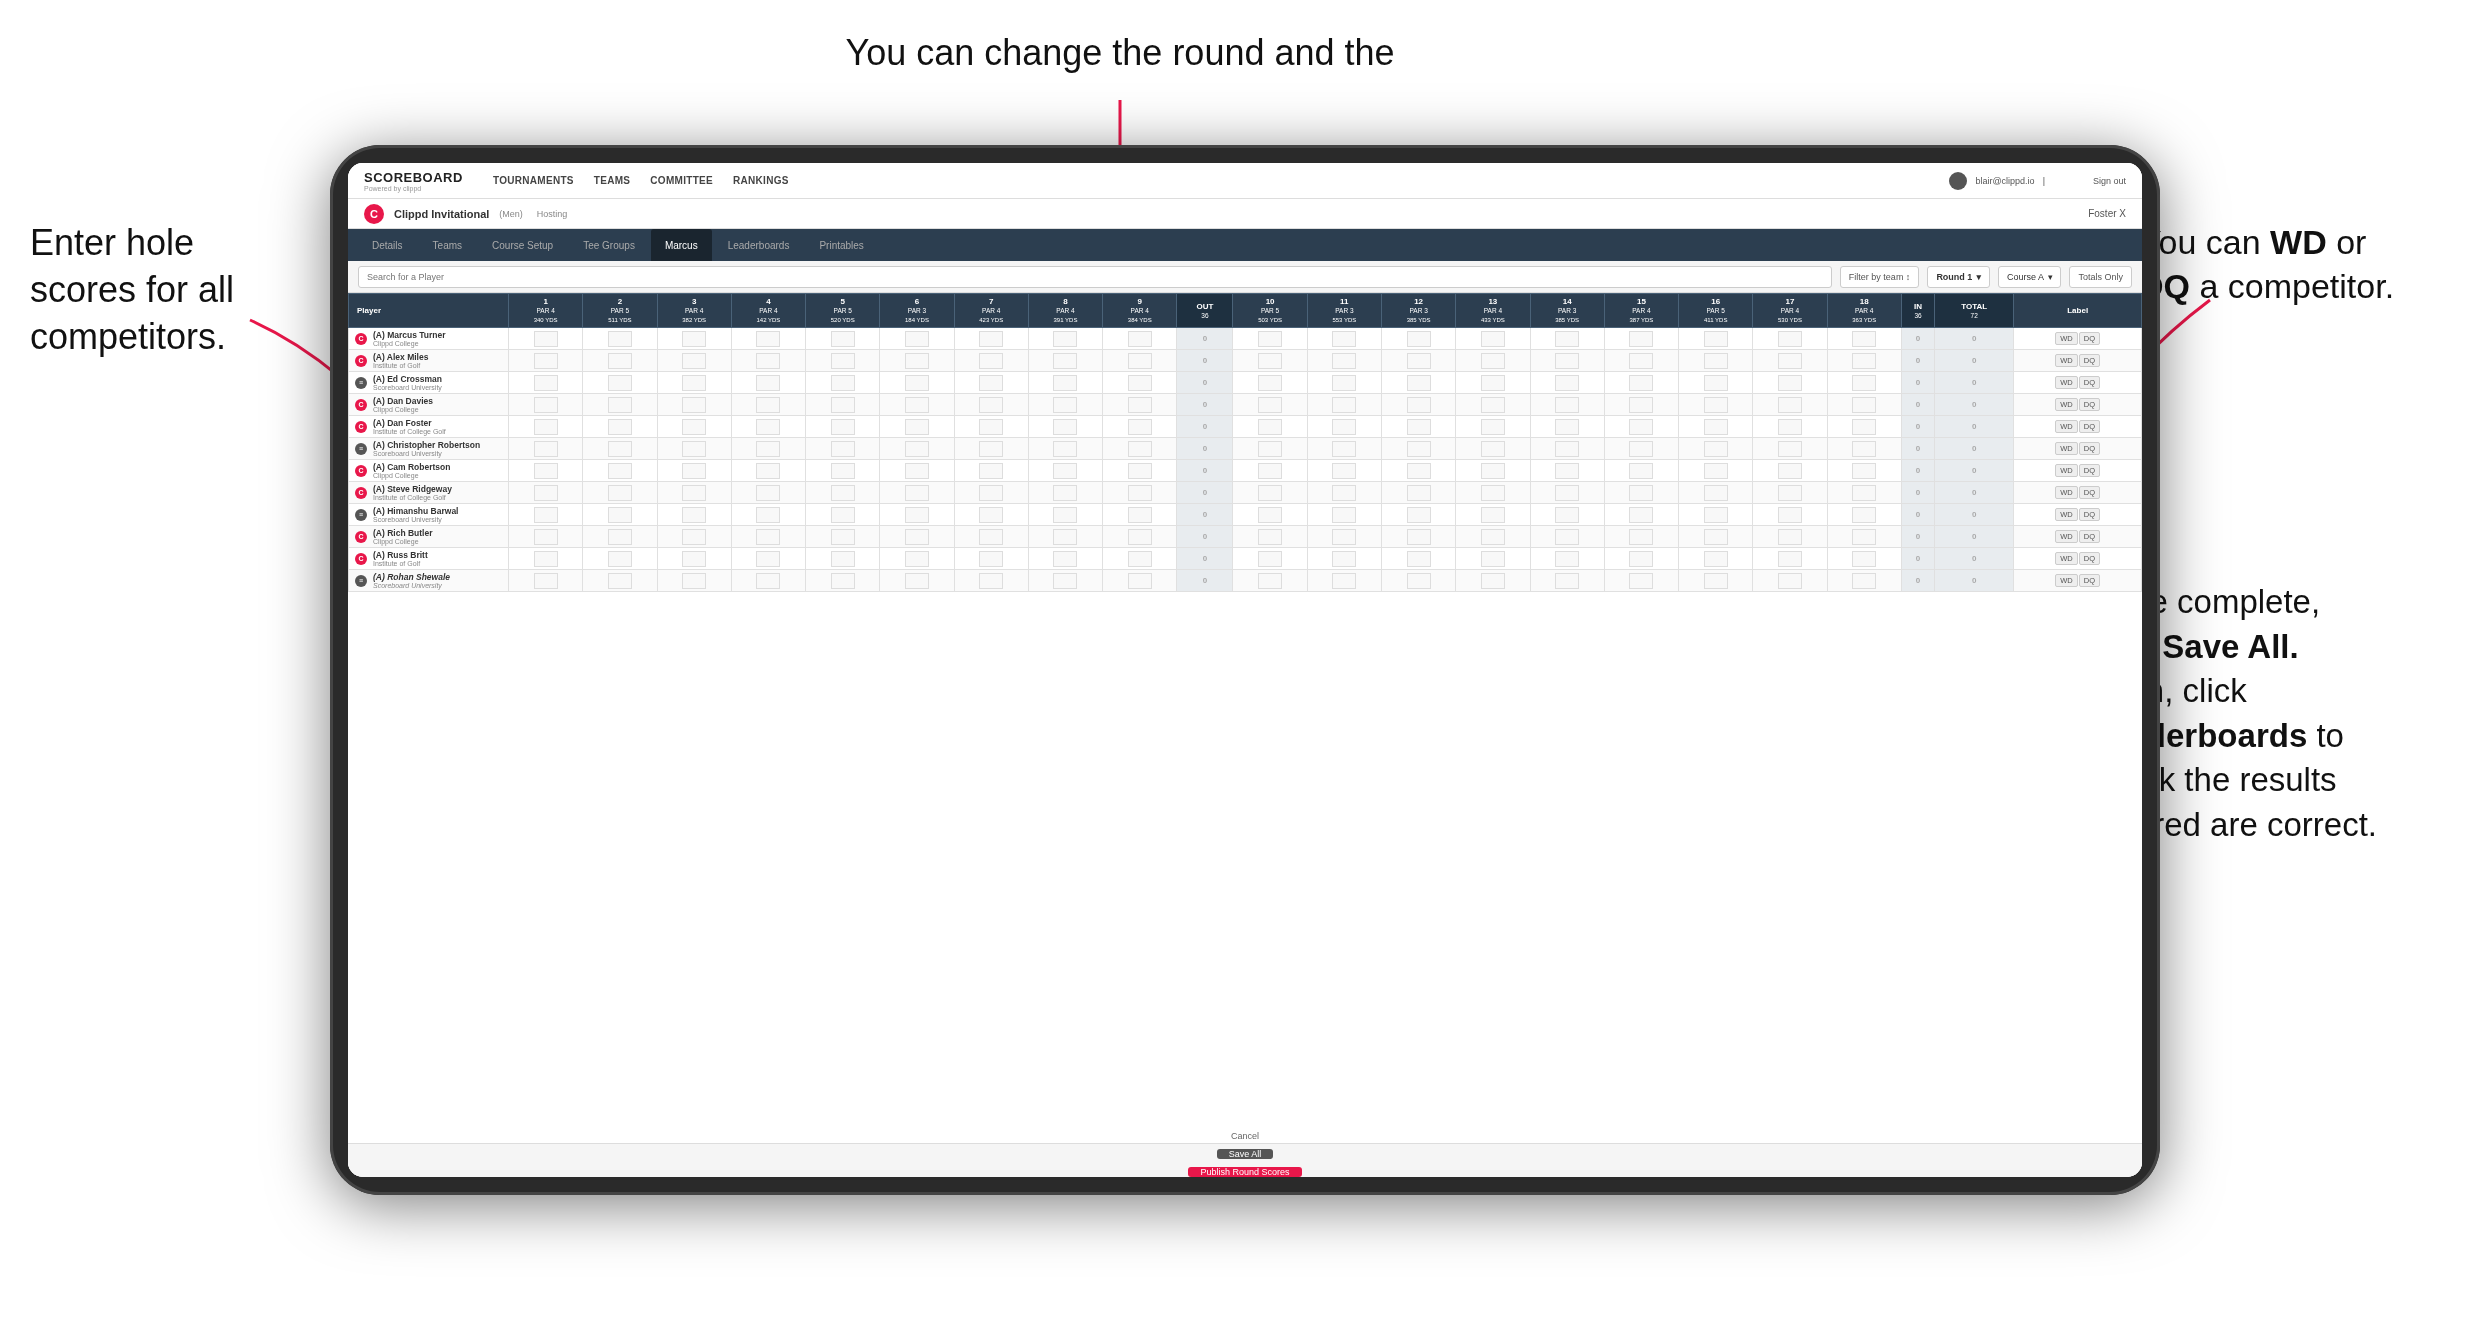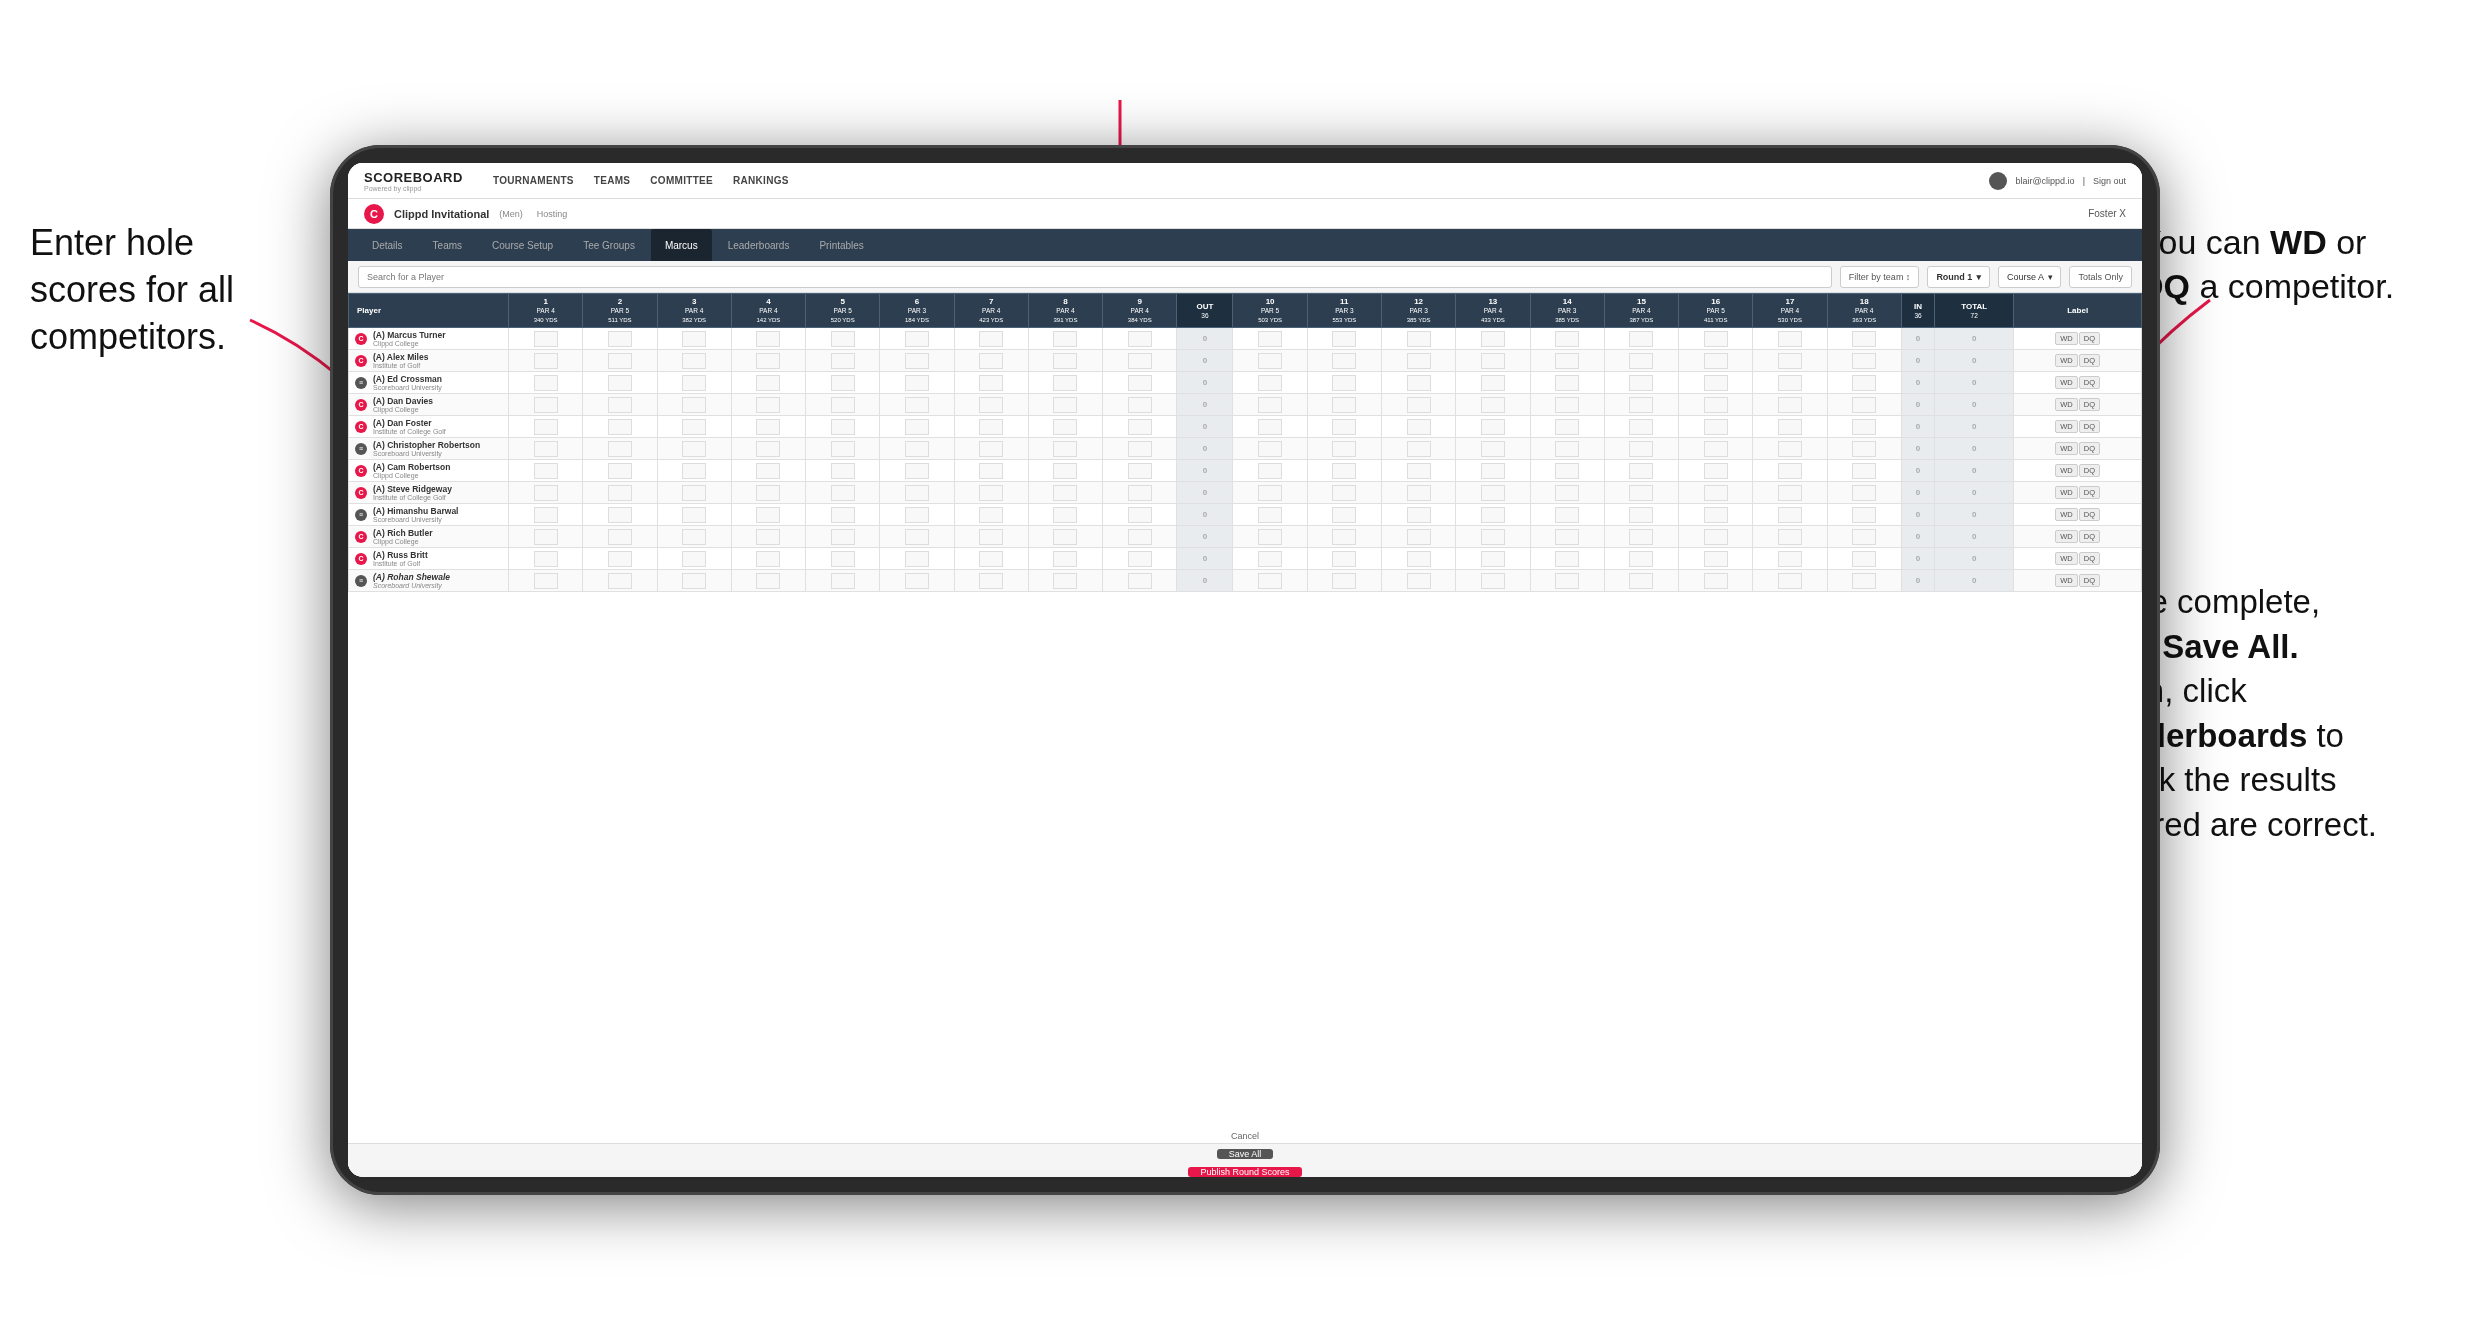--- a/index.html
+++ b/index.html
@@ -475,21 +475,21 @@
       <polygon points="0 0, 10 3.5, 0 7" fill="#e8174a"></polygon>
     </marker>
   </defs>
 </svg>
 
 <div class="annotation annotation-tl">
   <span>Enter hole scores for all competitors.</span>
 </div>
 
 <div class="annotation annotation-top">
-  <br>
+  <span>You can change the round and the</span><br>
 </div>
 
 <div class="annotation annotation-tr" style="font-size:34px;">
   <span>You can </span><strong>WD</strong><span> or</span><br>
   <strong>DQ</strong><span> a competitor.</span>
 </div>
 
 <div class="annotation annotation-br" style="font-size:33px; line-height:1.35;">
   Once complete,<br>
   click <strong>Save All.</strong><br>
@@ -525,21 +525,21 @@
           <span class="logo-sub">Powered by clippd</span>
         </div>
         <a class="nav-link">TOURNAMENTS</a>
         <a class="nav-link">TEAMS</a>
         <a class="nav-link">COMMITTEE</a>
         <a class="nav-link">RANKINGS</a>
         <div class="nav-right">
           <span class="user-icon"></span>
           <span>blair@clippd.io</span>
           <span>|</span>
-          <a style="color:#555;text-decoration:none;font-size:9px;">Sign out</a>
+          <a style="color:#555;text-decoration:none;font-size:9px;margin-left:40px;">Sign out</a>
         </div>
       </div>
 
       <div class="tournament-header">
         <div class="tournament-logo">C</div>
         <span class="tournament-name">Clippd Invitational</span>
         <span class="tournament-category">(Men)</span>
         <span class="hosting-badge">Hosting</span>
         <span class="cancel-btn">Foster X</span>
       </div>

